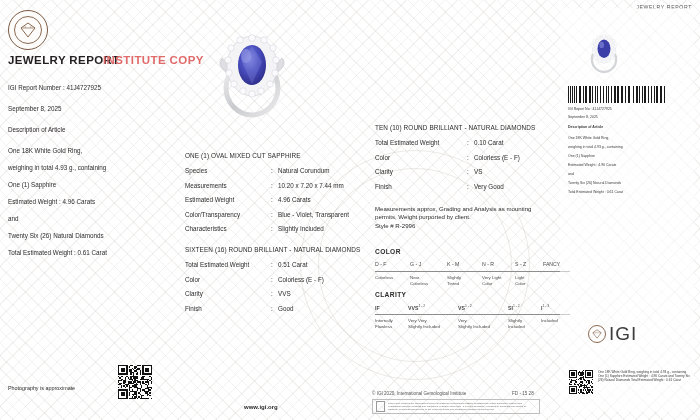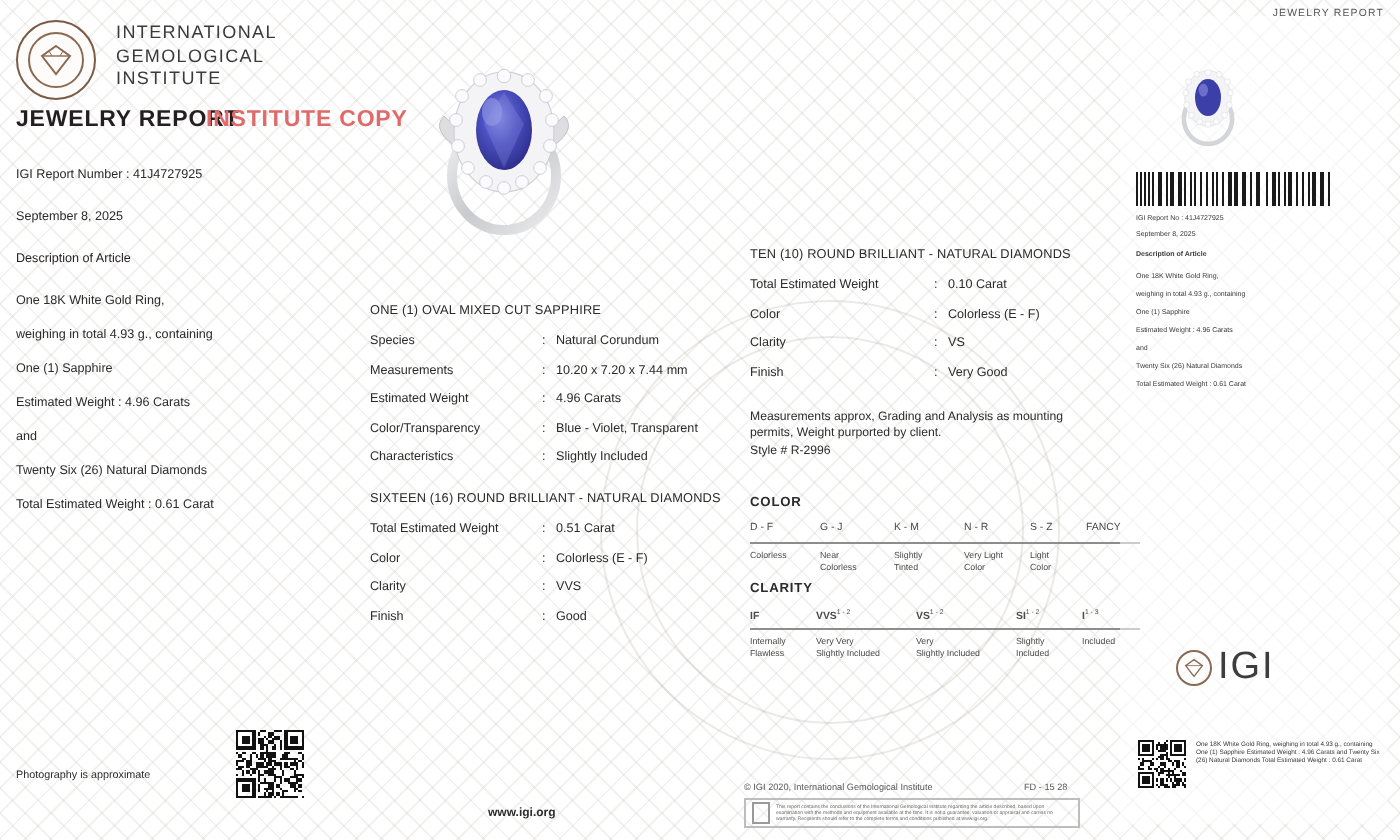--- a/index.html
+++ b/index.html
@@ -156,25 +156,20 @@
     <div class="inner">
       <svg width="20" height="20" viewBox="0 0 20 20">
         <polygon points="10,3 17,8 10,17 3,8" fill="none" stroke="#8a6a52" stroke-width="1"></polygon>
         <line x1="3" y1="8" x2="17" y2="8" stroke="#8a6a52" stroke-width=".7"></line>
         <line x1="6.5" y1="5.5" x2="8" y2="8" stroke="#8a6a52" stroke-width=".5"></line>
         <line x1="13.5" y1="5.5" x2="12" y2="8" stroke="#8a6a52" stroke-width=".5"></line>
       </svg>
     </div>
   </div>
 
-  <div class="inst">
-    <div>INTERNATIONAL</div>
-    <div>GEMOLOGICAL</div>
-    <div>INSTITUTE</div>
-  </div>
 
   <div class="jr-title">JEWELRY REPORT</div>
   <div class="ecopy">INSTITUTE COPY</div>
   <div class="corner-label">JEWELRY REPORT</div>
 
   <div class="ringwrap">
     <svg width="112" height="92" viewBox="0 0 112 92">
       <defs>
         <radialGradient id="sap" cx="42%" cy="34%" r="72%">
           <stop offset="0%" stop-color="#7f86e0"></stop>

